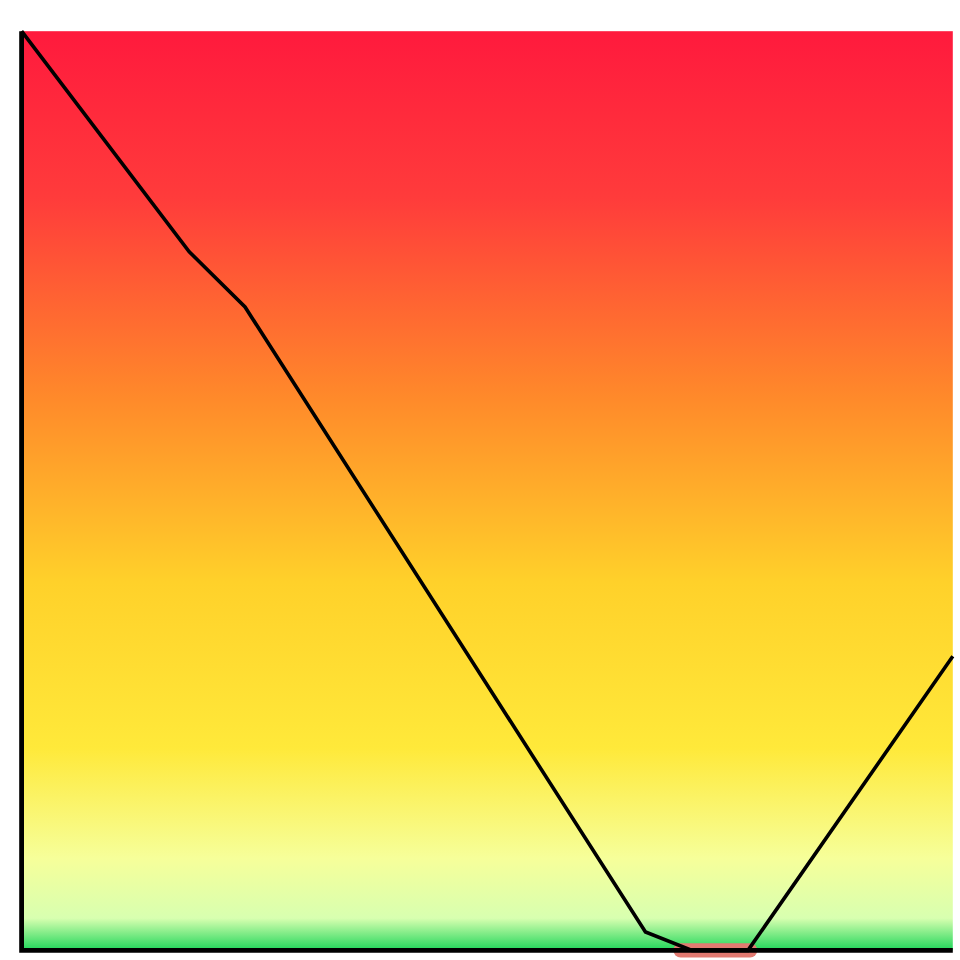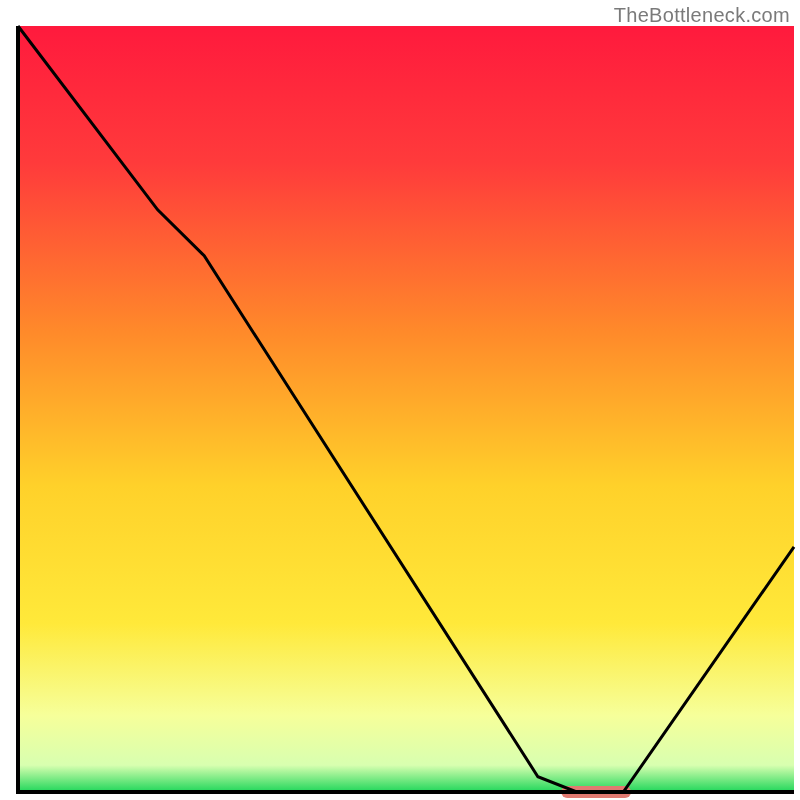--- a/index.html
+++ b/index.html
@@ -3,21 +3,20 @@
 <meta charset="utf-8">
 <style>
 html,body{margin:0;padding:0;width:800px;height:800px;background:#fff;font-family:Arial,Helvetica,sans-serif}
 .wrap{position:relative;width:800px;height:800px}
 .credit{position:absolute;top:4px;right:10px;font-size:20px;letter-spacing:.3px;color:#7a7a7a}
 svg{display:block}
 </style>
 </head>
 <body>
 <div class="wrap">
-  <div class="credit">TheBottleneck.com</div>
   <svg id="chart" width="800" height="800">
       <defs>
         <linearGradient id="bg" x1="0" y1="0" x2="0" y2="1">
           <stop offset="0%" stop-color="#ff1a3d"></stop>
           <stop offset="18%" stop-color="#ff3b3b"></stop>
           <stop offset="40%" stop-color="#ff8a2a"></stop>
           <stop offset="60%" stop-color="#ffd12a"></stop>
           <stop offset="78%" stop-color="#ffe93a"></stop>
           <stop offset="90%" stop-color="#f6ff9a"></stop>
           <stop offset="96.5%" stop-color="#d8ffb0"></stop>

